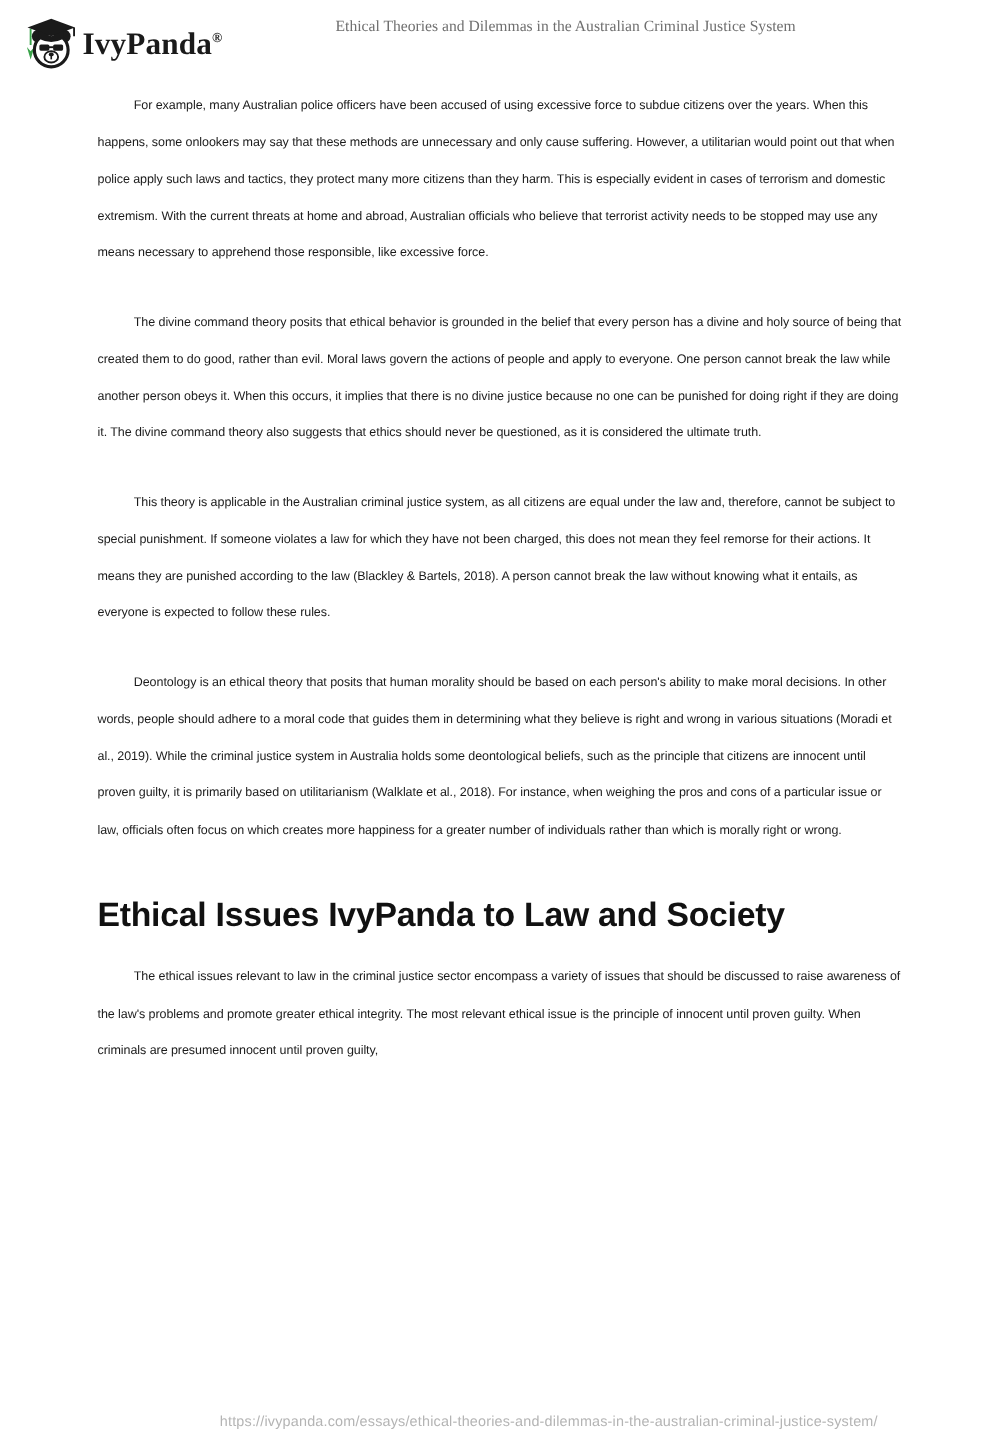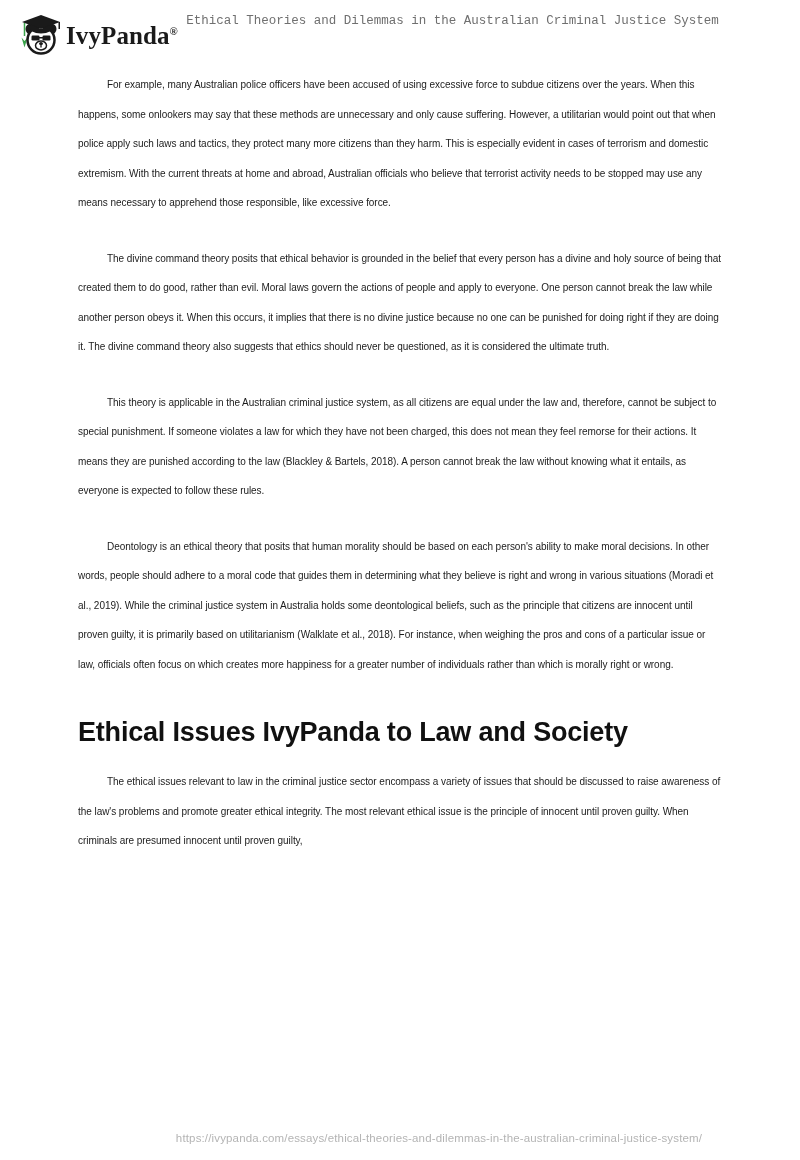--- a/index.html
+++ b/index.html
@@ -56,21 +56,21 @@
     line-height: 1;
   }
   .header-title {
     position: absolute;
     left: 0;
     right: 0;
     top: 14px;
     text-align: center;
     font-size: 12.5px;
     color: #6f6f6f;
-    font-family: Liberation Mono, monospace;
+    font-family: Liberation Serif, serif;
     white-space: nowrap;
     padding-left: 105px;
   }
 
   
   .doc-body {
     position: absolute;
     left: 78px;
     top: 70px;
     width: 646px;

